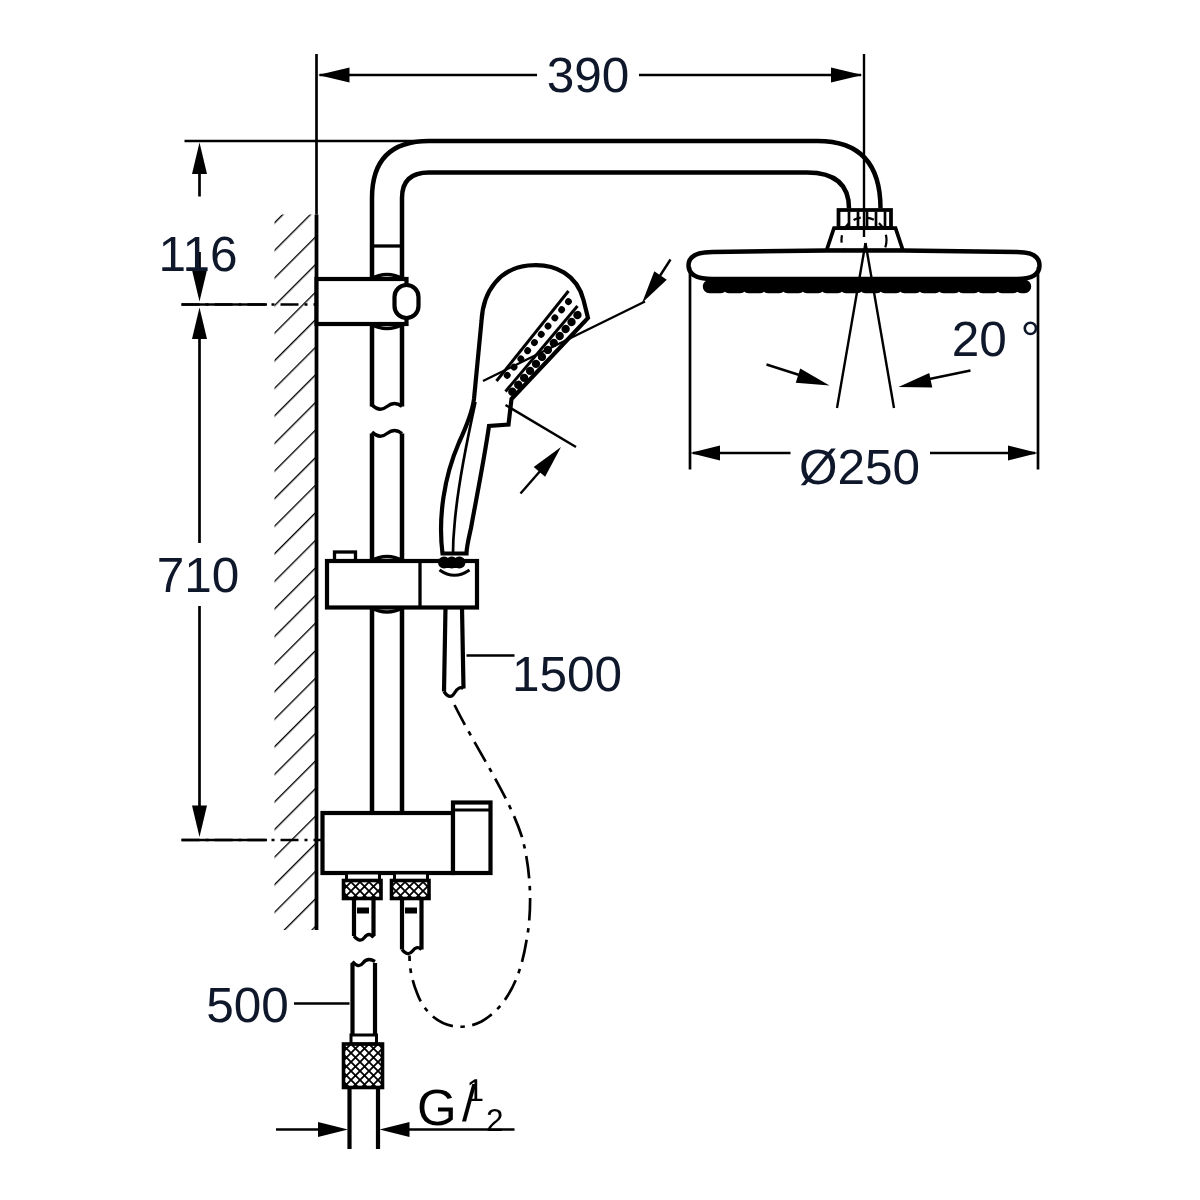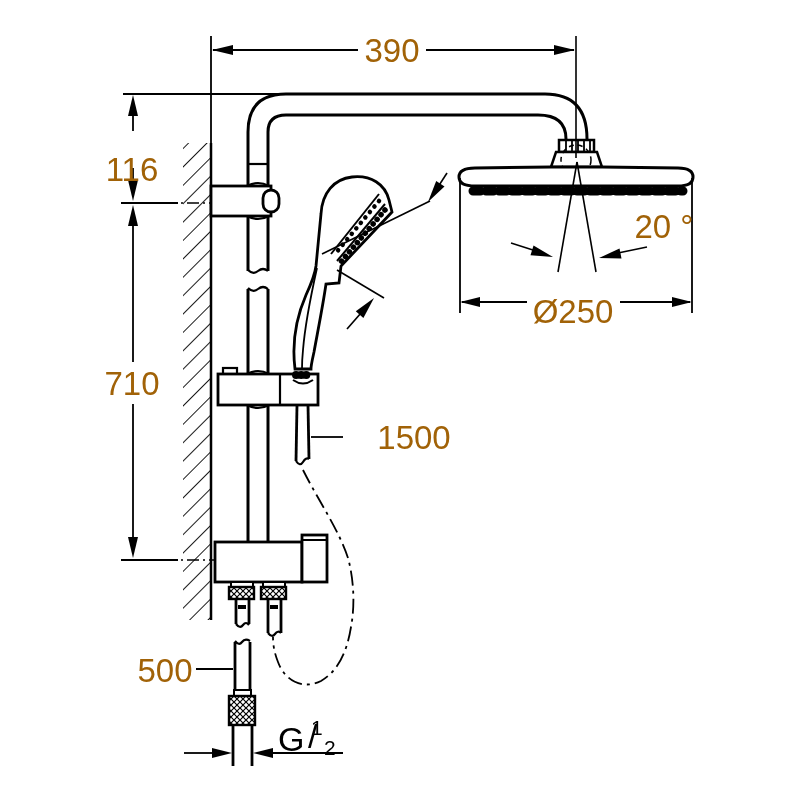--- a/index.html
+++ b/index.html
@@ -1,20 +1,20 @@
 <!DOCTYPE html>
 <html><head>
 <meta charset="utf-8">
 <style>
   html,body{margin:0;padding:0;background:#fff;}
   .stage{position:relative;width:800px;height:800px;background:#fff;overflow:hidden;
          font-family:"Liberation Sans",sans-serif;color:#000;}
   .stage svg{position:absolute;left:0;top:0;}
   .dim-label{position:absolute;transform:translate(-50%,-50%);font-size:33px;
-             line-height:1;white-space:nowrap;color:#a16207;}
+             line-height:1;white-space:nowrap;color:#0f172a;}
   .thread-label{position:absolute;width:80px;height:48px;}
   .thread-label .g-main{position:absolute;left:0;top:6px;font-size:34px;line-height:1;}
   .thread-label .g-num{position:absolute;left:33px;top:1px;font-size:21px;line-height:1;}
   .thread-label .g-slash{position:absolute;left:30px;top:3px;font-size:34px;line-height:1;}
   .thread-label .g-den{position:absolute;left:46px;top:21px;font-size:21px;line-height:1;}
 </style>
 </head>
 <body>
 
 <div class="stage">
@@ -198,21 +198,21 @@
     <polygon points="232,753 212,748 212,758" fill="#000" stroke="none"></polygon>
     <polygon points="253,753 273,748 273,758" fill="#000" stroke="none"></polygon>
   </g>
 </svg>
 
 <div class="dim-label" style="left:392px;top:50px;">390</div>
 <div class="dim-label" style="left:132px;top:150px;margin-top:19px;">116</div>
 <div class="dim-label" style="left:132px;top:383px;">710</div>
 <div class="dim-label" style="left:664px;top:226px;text-align:center;">20 °</div>
 <div class="dim-label" style="left:573px;top:311px;">Ø250</div>
-<div class="dim-label" style="left:378px;top:437px;margin-left:36px;">1500</div>
+<div class="dim-label" style="left:378px;top:449px;">1500</div>
 <div class="dim-label" style="left:165px;top:670px;">500</div>
 
 <div class="thread-label" style="left:278px;top:716px;">
   <span class="g-main">G</span>
   <span class="g-num">1</span>
   <span class="g-slash">/</span>
   <span class="g-den">2</span>
 </div>
 
 </div>

